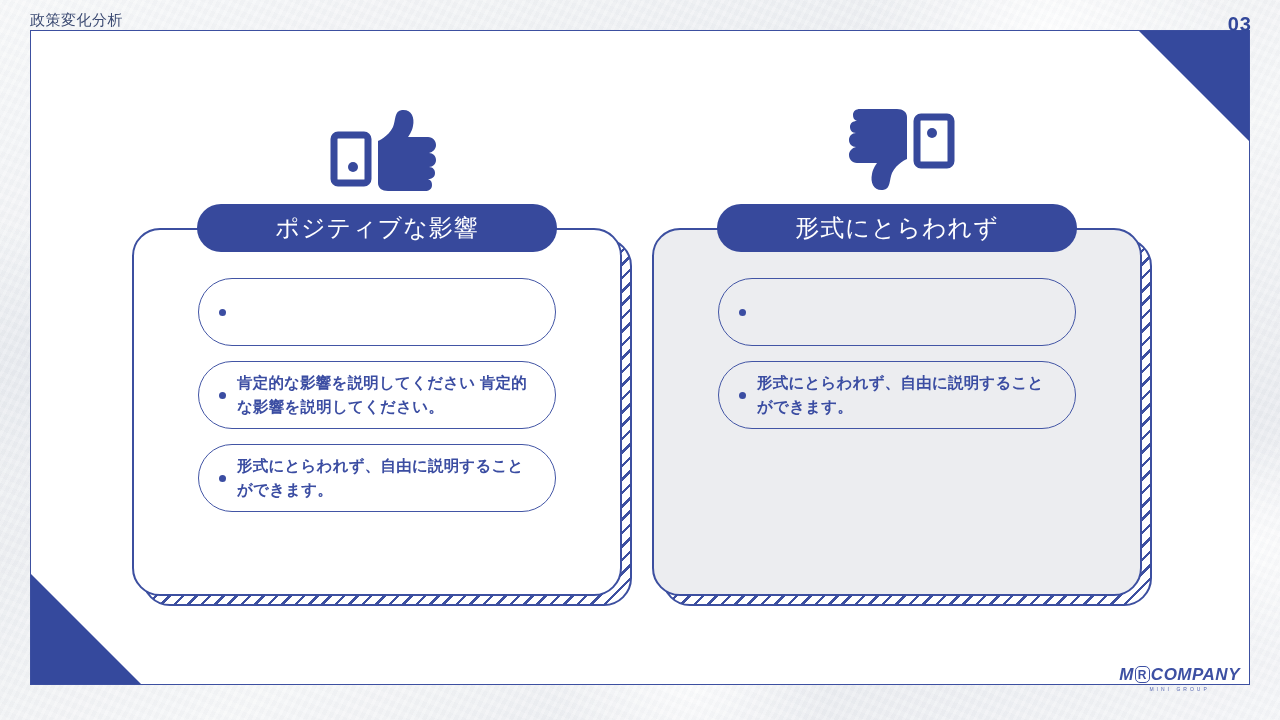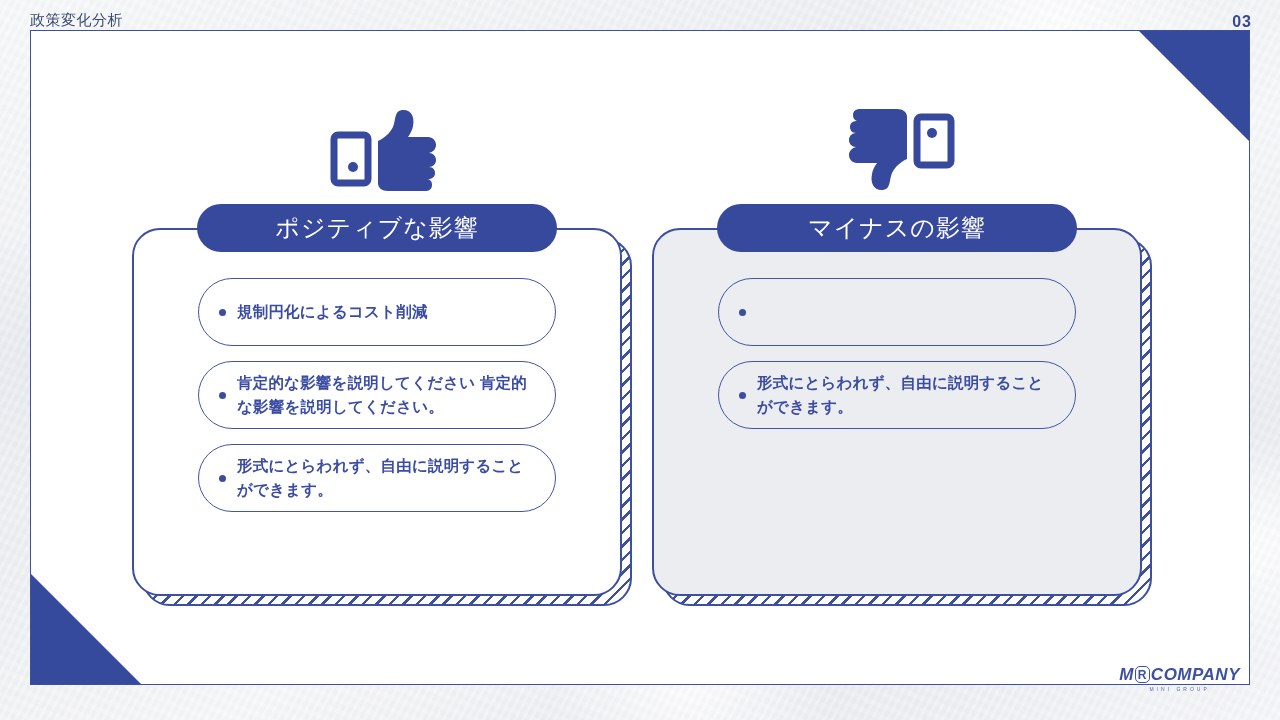--- a/index.html
+++ b/index.html
@@ -38,21 +38,21 @@
   }
 
   
   .hdr-title{
     position:absolute; left:30px; top:11px;
     font-size:15px; color:#3b4a72; letter-spacing:.5px;
     z-index:6;
   }
   .hdr-page{
     position:absolute; right:28px; top:13px;
-    font-size:16px; font-weight:bold; color:#32479a; letter-spacing:1px;
+    font-size:20px; font-weight:bold; color:#32479a; letter-spacing:1px;
     z-index:6;
   }
 
   
   .board{
     position:absolute;
     left:30px; top:30px;
     width:1220px; height:655px;
     background:#ffffff;
     border:1.5px solid #3c4fa0;
@@ -242,21 +242,20 @@
       <path d="M64 12 L64 54 C64 54 54 58 49 68 C46 75 48 84 40 85 C31 86 27 78 29 69 C30 63 34 58 34 58 L14 58 C9 58 6 54 6 50 C6 46 9 43 13 42 C9 42 6 39 6 35 C6 31 9 28 13 28 C9 28 7 25 7 22 C7 18 10 16 14 16 C11 15 10 13 10 10 C10 6 13 4 17 4 L54 4 C60 4 64 7 64 12 Z" fill="#37499c"></path>
     </svg>
   </div>
 
   <div class="col col-left">
     <div class="card-shadow"></div>
     <div class="card">
       <div class="card-inner">
         <div class="bubble">
           <span class="bullet-dot"></span>
-          <span class="bubble-text">規制円化によるコスト削減</span>
         </div>
         <div class="bubble">
           <span class="bullet-dot"></span>
           <span class="bubble-text">肯定的な影響を説明してください 肯定的な影響を説明してください。</span>
         </div>
         <div class="bubble">
           <span class="bullet-dot"></span>
           <span class="bubble-text">形式にとらわれず、自由に説明することができます。</span>
         </div>
       </div>
@@ -270,21 +269,21 @@
       <div class="card-inner">
         <div class="bubble">
           <span class="bullet-dot"></span>
         </div>
         <div class="bubble">
           <span class="bullet-dot"></span>
           <span class="bubble-text">形式にとらわれず、自由に説明することができます。</span>
         </div>
       </div>
     </div>
-    <div class="pill">マイナスの影響</div>
+    <div class="pill">形式にとらわれず</div>
   </div>
 
   <div class="logo">
     <div class="logo-main">
       <span>M</span>
       <span class="logo-r">R</span>
       <span>COMPANY</span>
     </div>
     <div class="logo-sub">MINI GROUP</div>
   </div>

